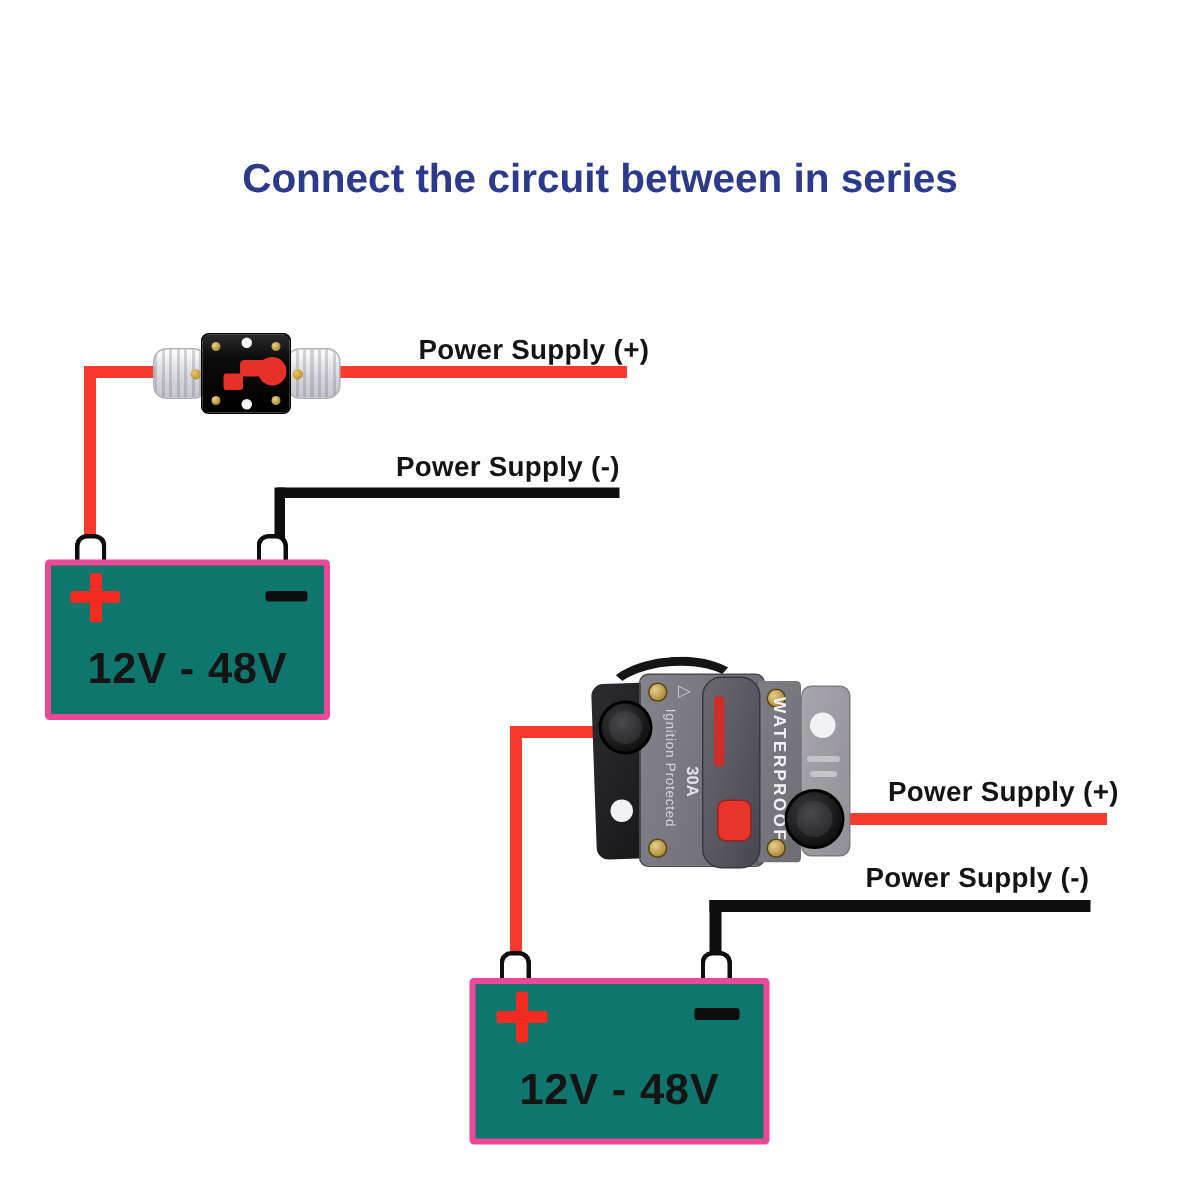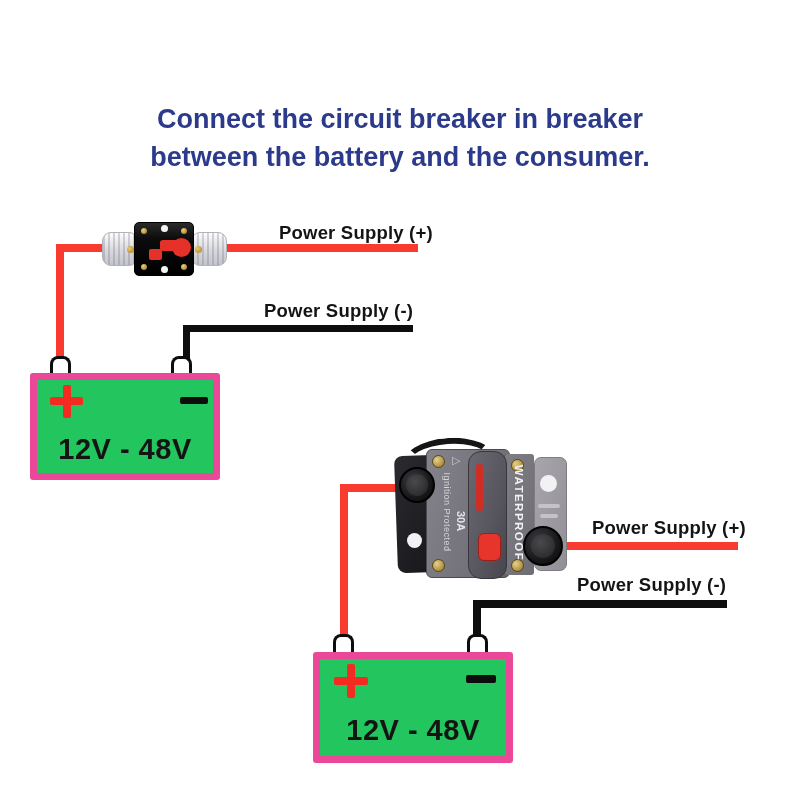--- a/index.html
+++ b/index.html
@@ -56,22 +56,22 @@
     position:absolute; width:6px; height:6px; border-radius:50%;
     background:radial-gradient(circle at 35% 35%, #ecd27c, #8f6d1e);
   }
   .hole-white { position:absolute; border-radius:50%; background:#f5f5f5; }
   .sw-tab  { position:absolute; left:14px; top:26px; width:13px; height:11px; background:#e63128; border-radius:2px; }
   .sw-bar  { position:absolute; left:25px; top:17px; width:22px; height:11px; background:#e63128; border-radius:3px; }
   .sw-knob { position:absolute; left:37px; top:15px; width:19px; height:19px; background:#e63128; border-radius:50%; }
 
   
   .battery {
-    position:absolute; z-index:2; background:#22c55e;
-    border:7px solid #ec4899; border-radius:3px;
+    position:absolute; z-index:2; background:#0f766e;
+    border:4px solid #ec4899; border-radius:3px;
   }
   .terminal {
     position:absolute; z-index:2; width:21px; height:19px; background:#ffffff;
     border:3px solid #0d0d0d; border-bottom:none; border-radius:8px 8px 0 0;
   }
   .plus-h { position:absolute; background:#f32b20; border-radius:2px; }
   .plus-v { position:absolute; background:#f32b20; border-radius:2px; }
   .minus-bar { position:absolute; background:#0d0d0d; border-radius:2px; }
   .bat-label {
     position:absolute; left:0; right:0; text-align:center;
@@ -133,22 +133,21 @@
   .post-inner {
     position:absolute; border-radius:50%;
     background:radial-gradient(circle at 40% 35%, #4a4a4e, #222225);
   }
 </style>
 </head>
 <body>
 
 <div class="canvas">
 
-  <div class="subtitle sub1">Connect the circuit breaker in breaker</div>
-  <div class="subtitle sub2">between the battery and the consumer.</div>
+  <div class="subtitle sub1">Connect the circuit between in series</div>
 
   <div class="wire red" style="left:56px; top:244px; width:362px; height:8px;"></div>
   <div class="wire red" style="left:56px; top:244px; width:8px; height:116px;"></div>
   <div class="wire black" style="left:185px; top:325px; width:228px; height:7px;"></div>
   <div class="wire black" style="left:183px; top:325px; width:7px; height:35px;"></div>
 
   <div class="ps-label" style="left:279px; top:222px;">Power Supply (+)</div>
   <div class="ps-label" style="left:264px; top:300px;">Power Supply (-)</div>
 
   <div class="abs" style="left:0; top:0; z-index:2;">

